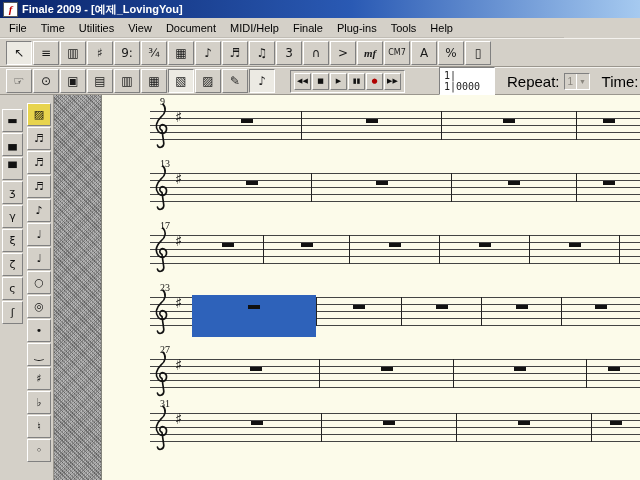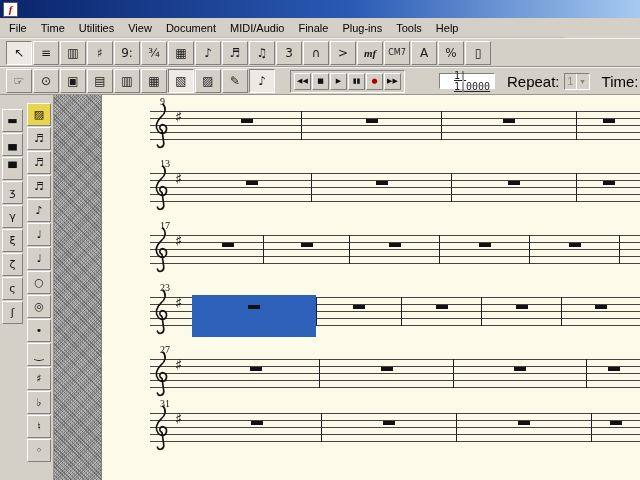--- a/index.html
+++ b/index.html
@@ -55,21 +55,21 @@
   .pbtn{
     width:17px;height:17px;flex:none;background:#d4d0c8;
     border:1px solid;border-color:#ffffff #808080 #808080 #ffffff;
     display:flex;align-items:center;justify-content:center;
     font-size:7px;color:#111;box-sizing:border-box;cursor:default;
     font-family:"DejaVu Sans",sans-serif;
   }
   .inset{
     background:#fff;border:1px solid;border-color:#808080 #ffffff #ffffff #808080;
     font:10px "DejaVu Sans Mono",monospace;color:#222;
-    height:16px;display:flex;align-items:center;padding:0 14px;box-sizing:border-box;flex:none;text-decoration:underline;
+    height:28px;display:flex;align-items:center;padding:0 4px;box-sizing:border-box;flex:none;
   }
   .counter{width:56px;margin-left:34px;}
   .lbl{font-size:15px;color:#000;margin-left:12px;flex:none;}
   .combo{
     margin-left:4px;width:26px;height:17px;flex:none;display:flex;box-sizing:border-box;
     border:1px solid;border-color:#808080 #ffffff #ffffff #808080;background:#d4d0c8;
   }
   .combo .cval{flex:1;font-size:10px;color:#8a867e;display:flex;align-items:center;padding-left:3px;}
   .combo .carr{width:12px;background:#d4d0c8;border-left:1px solid #fff;
     font-size:7px;color:#8a867e;display:flex;align-items:center;justify-content:center;}
@@ -112,29 +112,30 @@
   .measure{position:relative;height:100%;border-right:1px solid #222;box-sizing:border-box;flex:none;}
   .measure.last{flex:1;border-right:none;}
   .wrest{position:absolute;top:8px;left:50%;margin-left:-6px;width:12px;height:4px;background:#111;z-index:2;}
   .selhl{position:absolute;left:0;right:0;top:-2px;height:42px;z-index:1;}
 </style>
 </head>
 <body>
 
 <div class="titlebar">
   <div class="appicon">f</div>
+  <div class="ttext">Finale 2009 - [예제_LovingYou]</div>
 </div>
 
 <div class="menubar" id="menubar">
     <span class="mi">File</span>
     <span class="mi">Time</span>
     <span class="mi">Utilities</span>
     <span class="mi">View</span>
     <span class="mi">Document</span>
-    <span class="mi">MIDI/Audio</span>
+    <span class="mi">MIDI/Help</span>
     <span class="mi">Finale</span>
     <span class="mi">Plug-ins</span>
     <span class="mi">Tools</span>
     <span class="mi">Help</span>
   </div>
 
 <div class="toolbar tb1" id="toolbar1">
     <span class="tbtn pressed">
       <span class="it">↖</span>
     </span>

